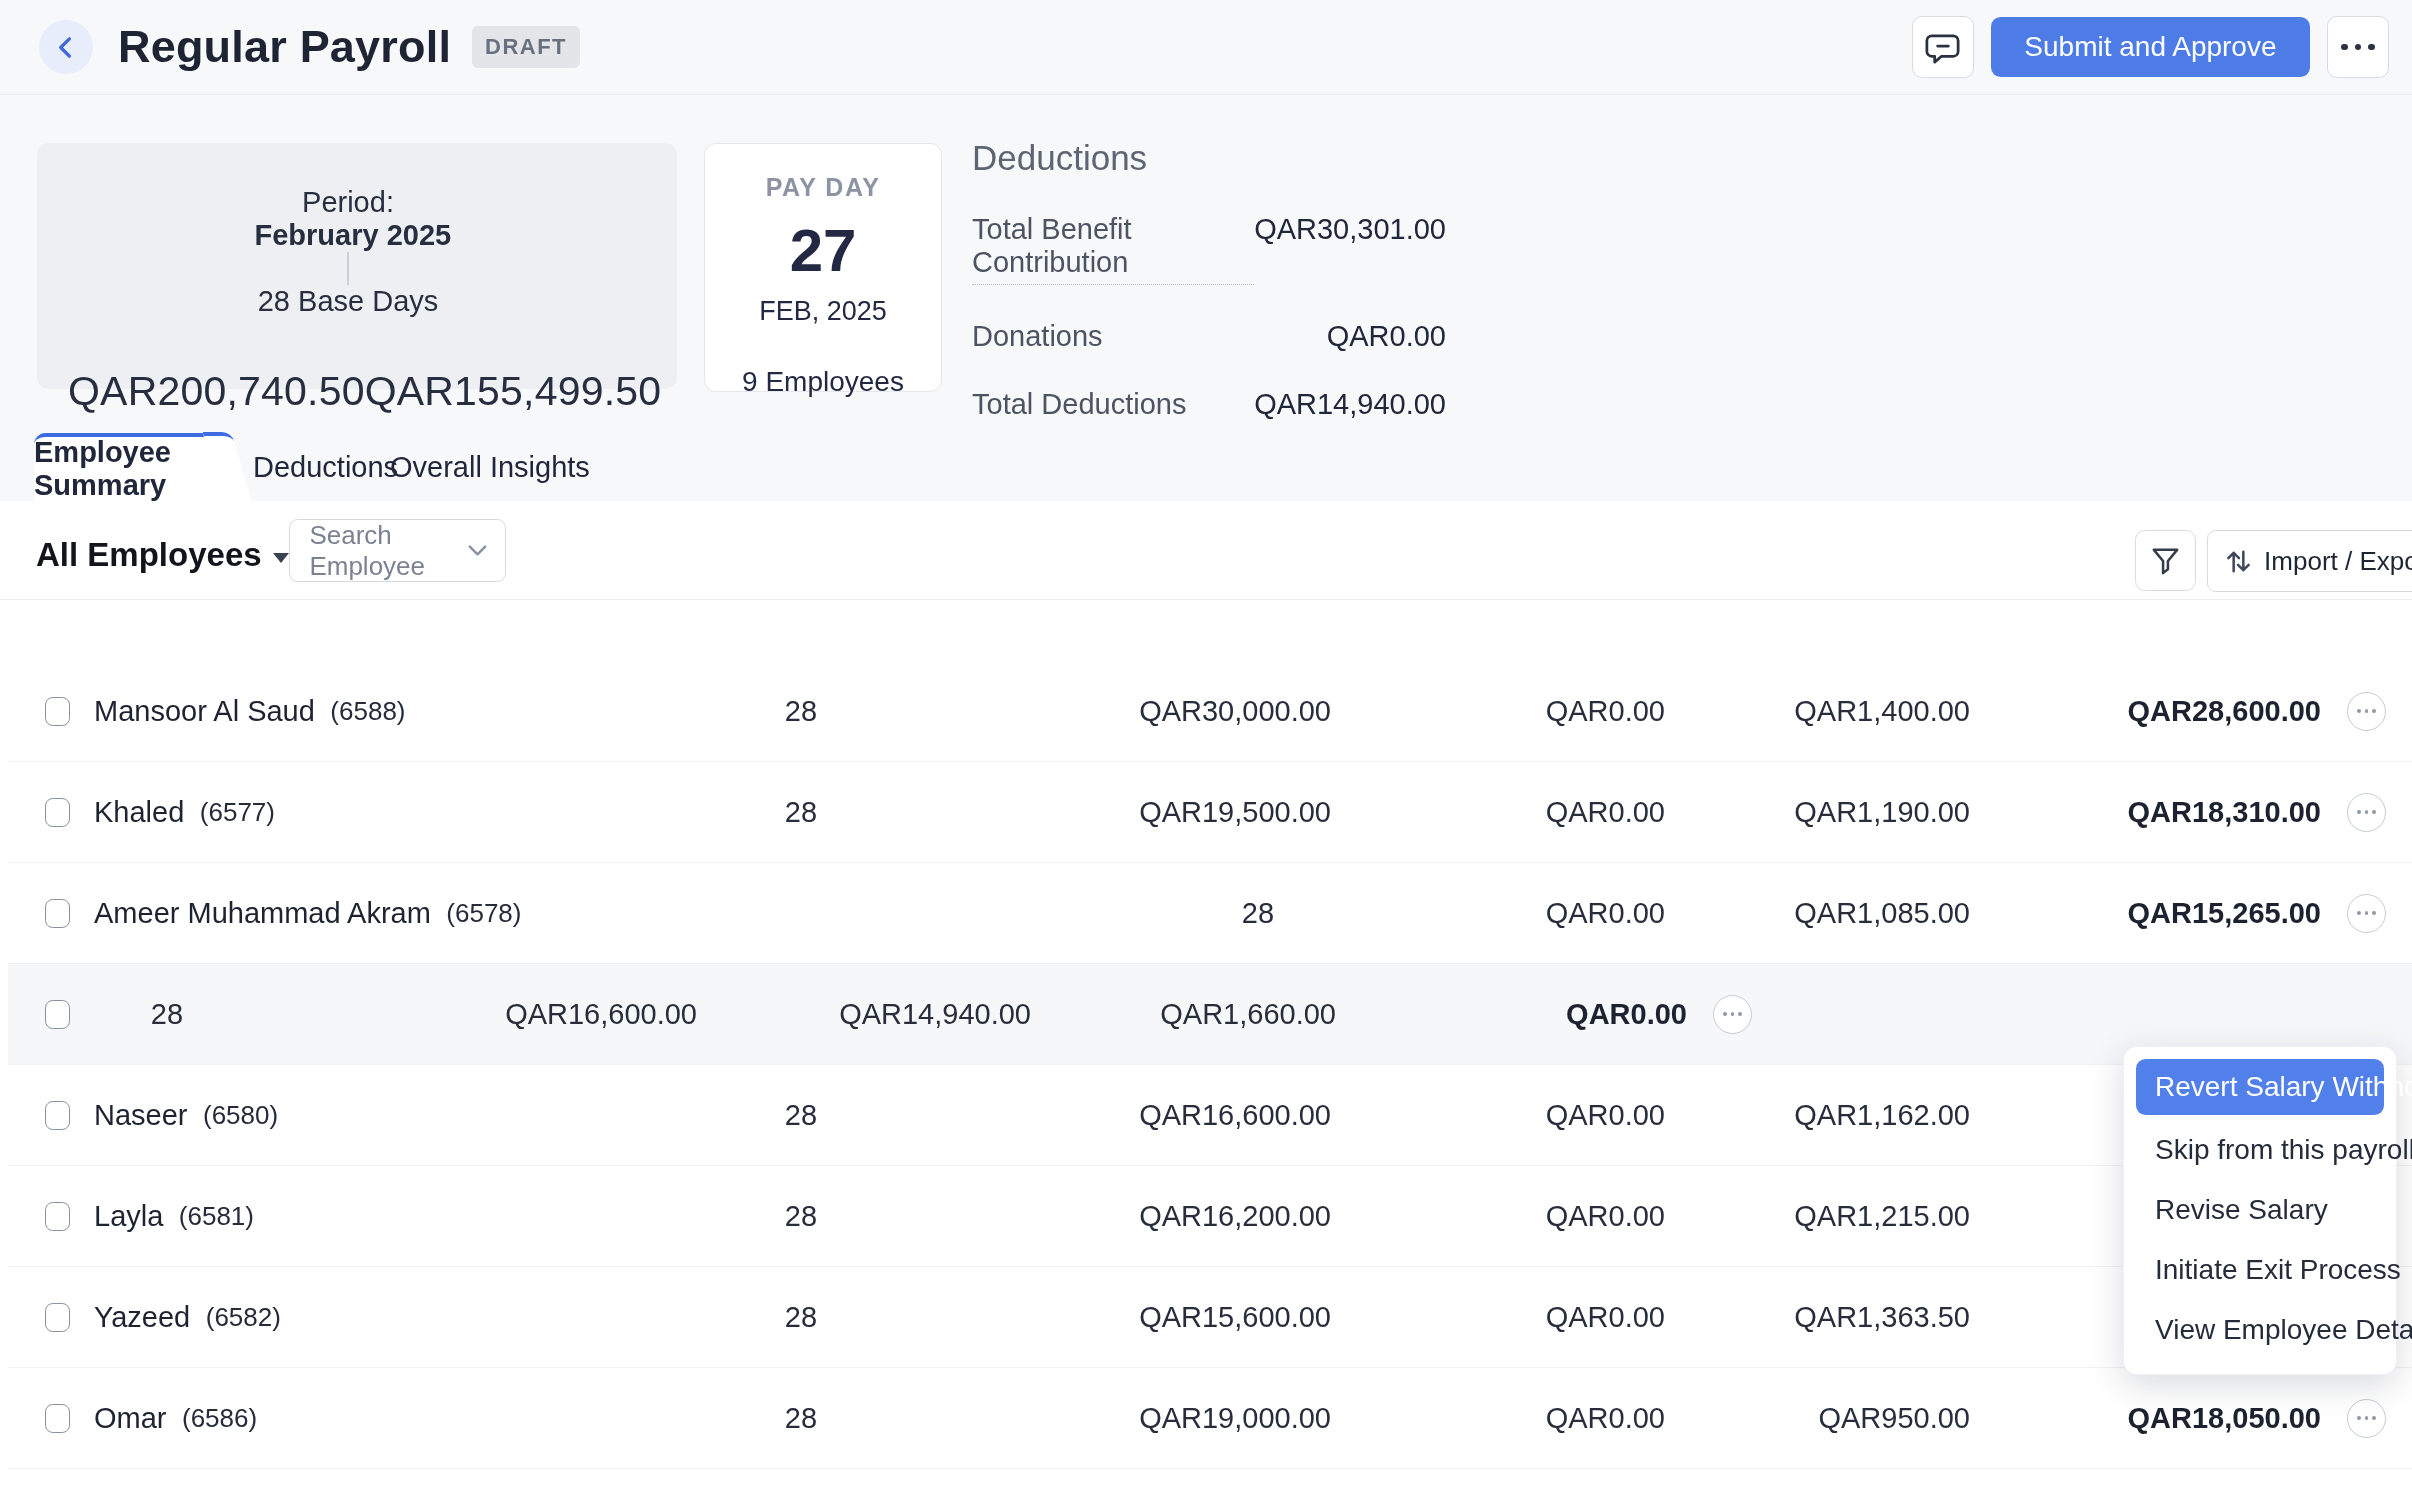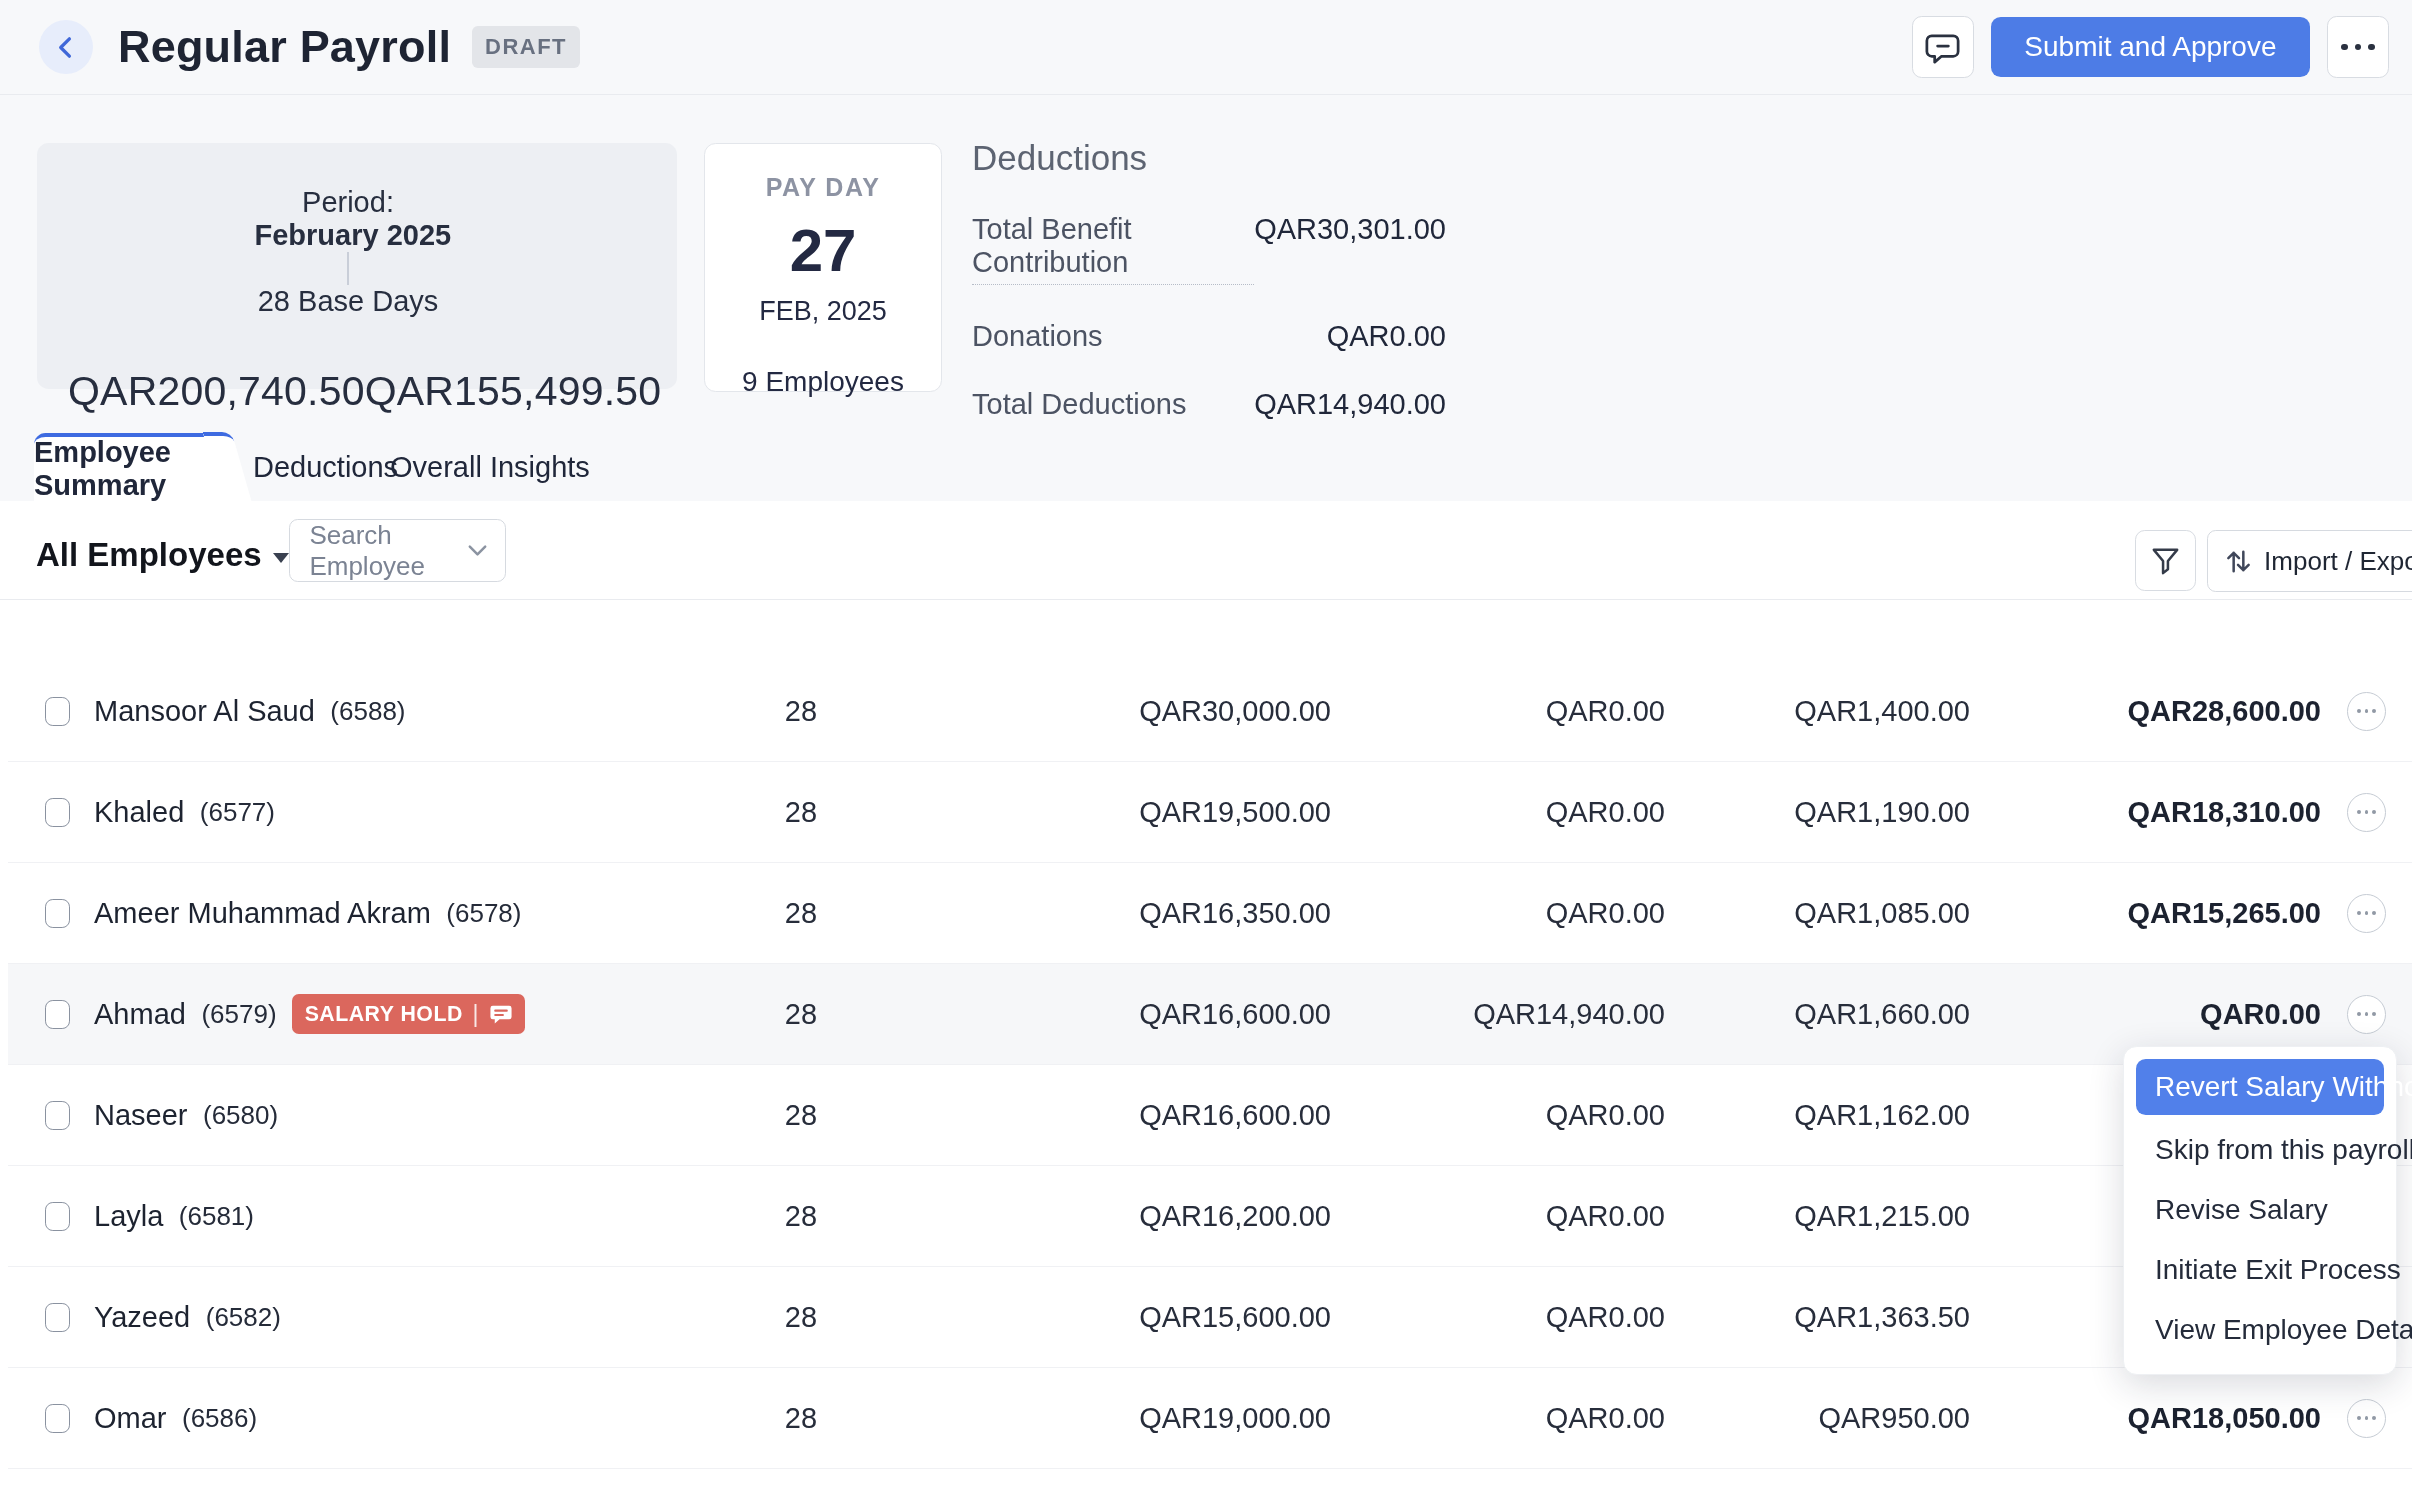--- a/index.html
+++ b/index.html
@@ -283,51 +283,35 @@
         <div class="trow">
       <div class="c-check">
             <span class="checkbox"></span>
           </div>
       <div class="c-name">
         <span class="emp-name">Ameer Muhammad Akram</span>
         <span class="emp-id">(6578)</span>
 
       </div>
       <div class="c-paid"><span class="cell">28</span></div>
-      <div class="c-gross"><span class="cell">QAR16,350.00</span></div>
       <div class="c-ded"><span class="cell">QAR0.00</span></div>
       <div class="c-ben"><span class="cell">QAR1,085.00</span></div>
       <div class="c-net"><span class="cell">QAR15,265.00</span></div>
       <div class="c-act">
         <button class="row-menu-btn">
               <i></i>
               <i></i>
               <i></i>
             </button>
       </div>
     </div>
         <div class="trow highlight">
       <div class="c-check">
             <span class="checkbox"></span>
           </div>
-      <div class="c-name">
-        <span class="emp-name">Ahmad</span>
-        <span class="emp-id">(6579)</span>
-        <span class="hold-badge">
-          <span>SALARY HOLD</span>
-          <span class="bar">|</span>
-          <span>
-            <svg width="24" height="24" viewBox="0 0 25 25">
-                  <path d="M4 4 h17 a2.5 2.5 0 0 1 2.5 2.5 v9 a2.5 2.5 0 0 1 -2.5 2.5 H11 l-5 4.5 v-4.5 H4 a2.5 2.5 0 0 1 -2.5 -2.5 v-9 A2.5 2.5 0 0 1 4 4 z" fill="#fff"></path>
-                  <line x1="6.5" y1="9" x2="18.5" y2="9" stroke="#db675d" stroke-width="2.2" stroke-linecap="round"></line>
-                  <line x1="6.5" y1="13.5" x2="14.5" y2="13.5" stroke="#db675d" stroke-width="2.2" stroke-linecap="round"></line>
-                </svg>
-          </span>
-        </span>
-      </div>
       <div class="c-paid"><span class="cell">28</span></div>
       <div class="c-gross"><span class="cell">QAR16,600.00</span></div>
       <div class="c-ded"><span class="cell">QAR14,940.00</span></div>
       <div class="c-ben"><span class="cell">QAR1,660.00</span></div>
       <div class="c-net"><span class="cell">QAR0.00</span></div>
       <div class="c-act">
         <button class="row-menu-btn">
               <i></i>
               <i></i>
               <i></i>

